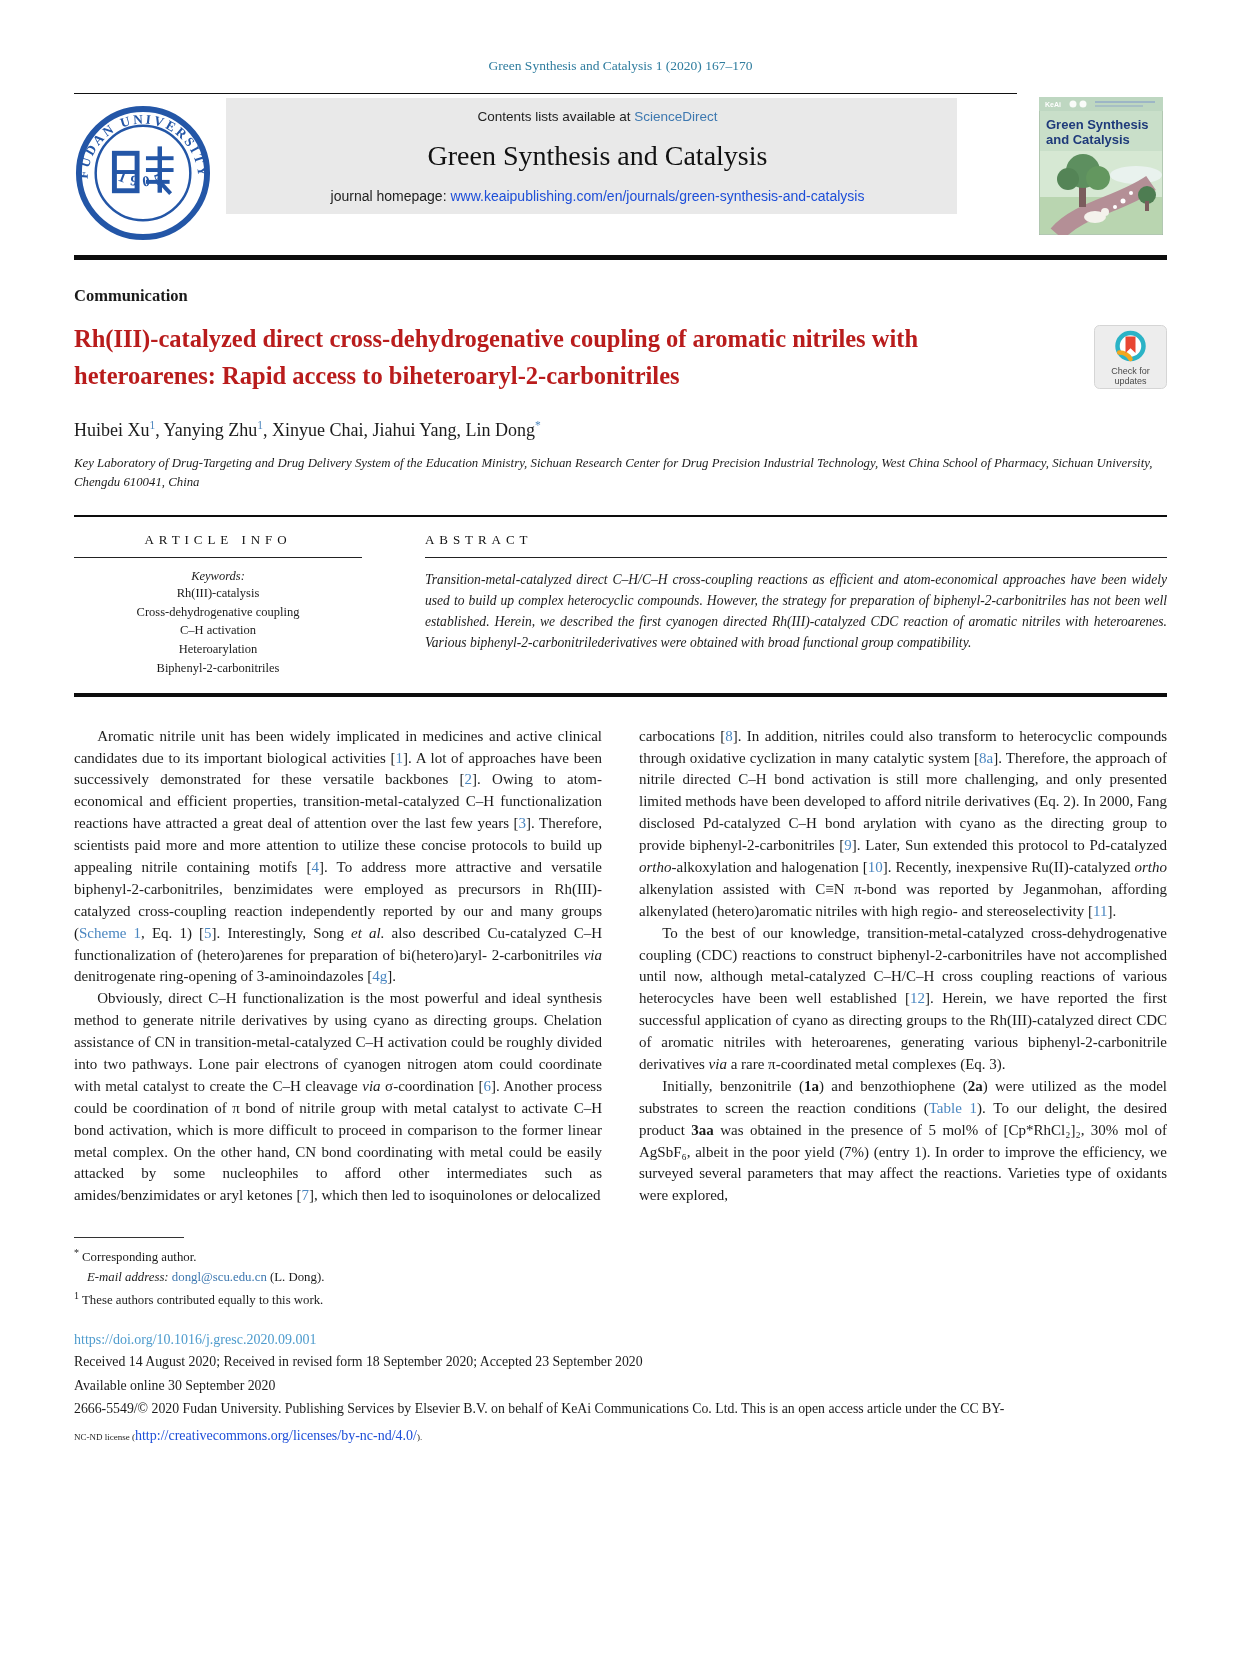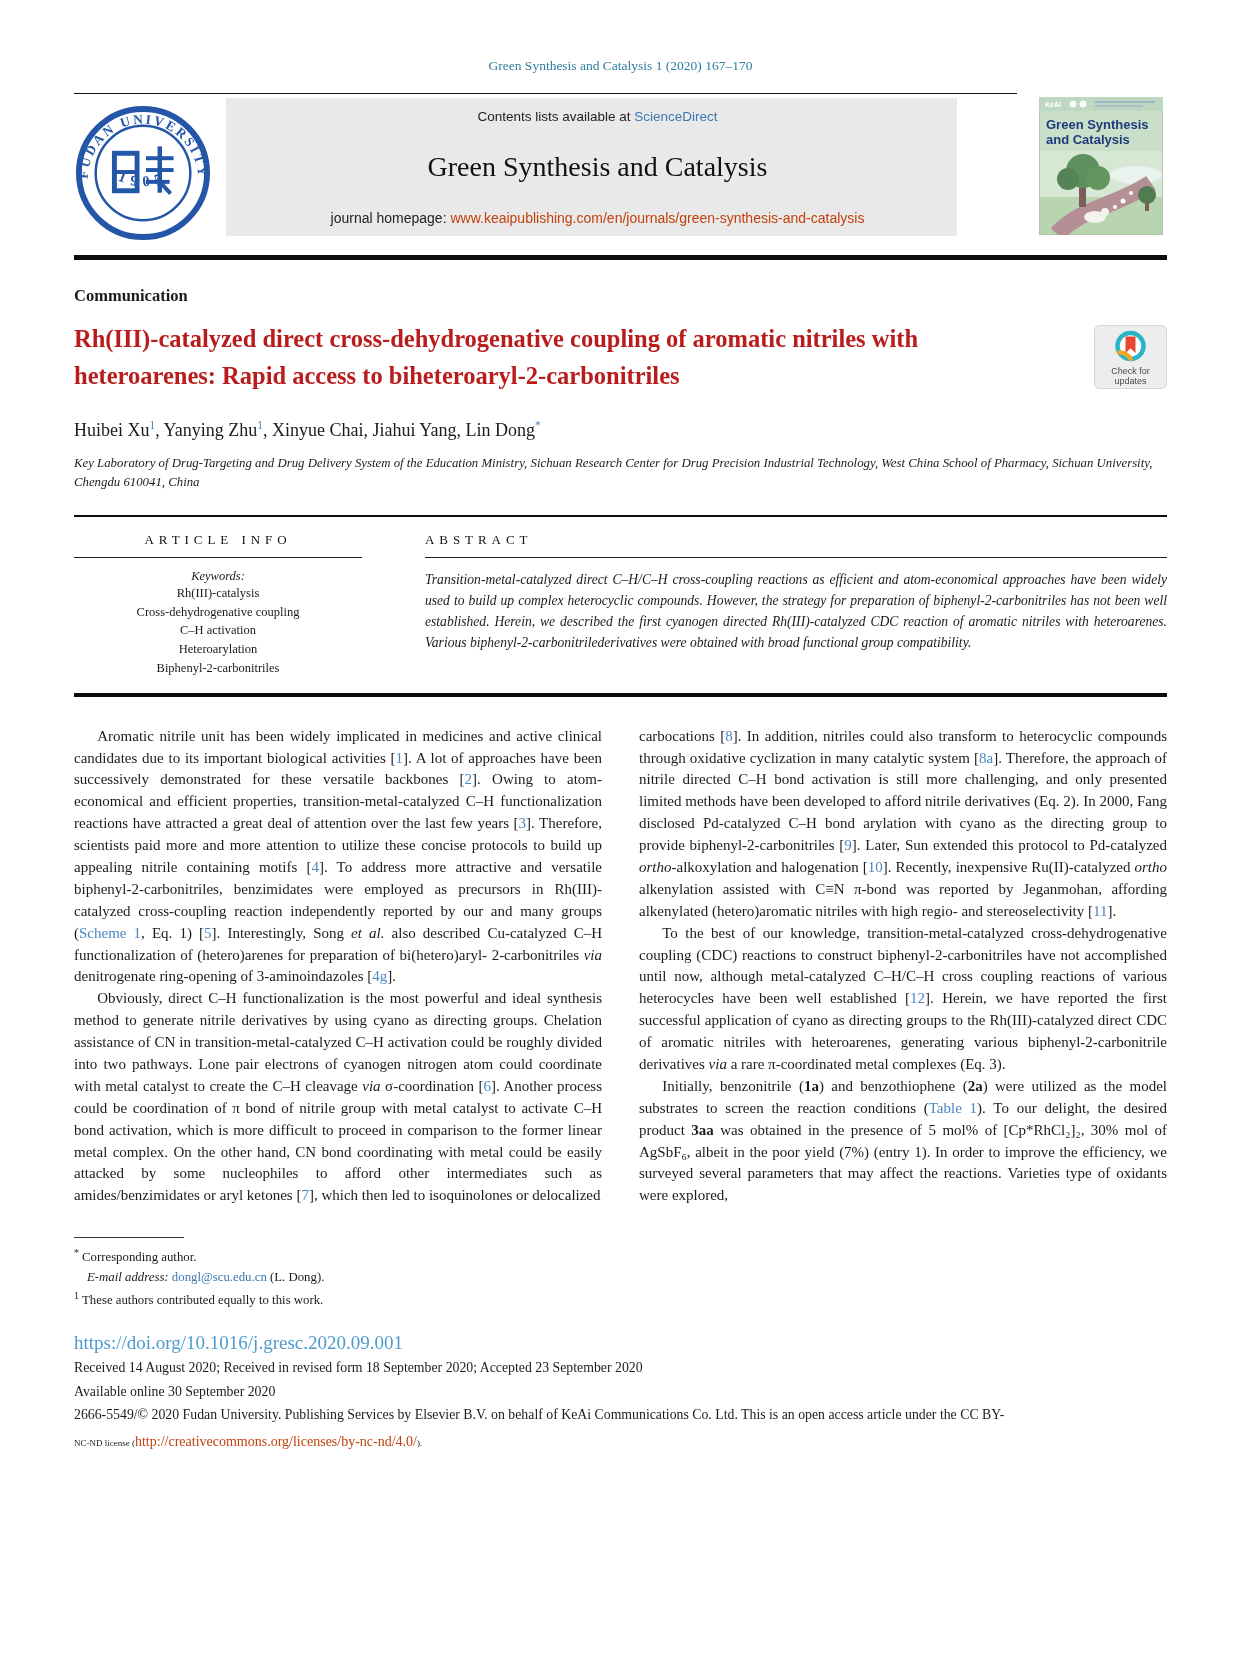--- a/index.html
+++ b/index.html
@@ -5,27 +5,27 @@
   * { margin:0; padding:0; box-sizing:border-box; }
   html,body { background:#ffffff; }
   body { width:1241px; font-family:"Liberation Serif", serif; color:#1b1b1b; }
   .page { width:1241px; min-height:1654px; padding:58px 74px 30px 74px; position:relative;border-radius:19px; }
 
   .citation { text-align:center; font-size:13.5px; color:#2e7c9e; margin-bottom:19px; }
 
   .rule-thin-top { border-top:1.5px solid #111; margin-right:150px; }
   .banner-row { display:flex; align-items:flex-start; margin-top:4px; }
   .logo-wrap { width:152px; padding-top:6px; flex:0 0 auto; }
-  .gray-box { flex:1 1 auto; background:#e9e9e9; height:138px; padding:11px 10px 10px 22px;
+  .gray-box { flex:1 1 auto; background:#e9e9e9; height:116px; padding:11px 10px 10px 22px;
               display:flex; flex-direction:column; justify-content:space-between; }
   .contents-line { text-align:center; font-family:"Liberation Sans", sans-serif; font-size:13.5px; color:#222; }
   .journal-title { text-align:center; font-size:28px; color:#111; font-weight:normal; }
   .homepage-line { text-align:center; font-family:"Liberation Sans", sans-serif; font-size:14px; color:#222; }
   a, .link { color:#3d78b0; text-decoration:none; cursor:pointer; }
-  .lightlink { color:#c2410c; }
+  .lightlink { color:#1d4ed8; }
   .cover-wrap { flex:0 0 auto; width:128px; margin-left:82px; margin-top:-1px; }
 
   .rule-thick { border-top:5px solid #0d0d0d; margin-top:9px; }
 
   .article-type { font-size:16.5px; margin-top:26px;font-weight:bold; }
   .title-row { display:flex; margin-top:15px; }
   .title { font-size:24.5px; line-height:1.5; font-weight:bold; color:#b91c1c; flex:1 1 auto; max-width:965px; }
   .badge-wrap { flex:0 0 auto; margin-left:55px; margin-top:4px; }
 
   .authors { font-size:18px; margin-top:24px; }
@@ -53,21 +53,21 @@
   .reflink { color:#4a86c0; }
 
   .footnote-block { margin-top:30px; width:520px; }
   .fn-rule { border-top:1px solid #333; width:110px; margin-bottom:7px; }
   .footnote-block div { font-size:12.8px; line-height:1.55; }
   .fn-mark { color:#1b1b1b; font-size:10px; vertical-align:super; margin-right:3px; }
   .fn-indent { padding-left:13px; }
   .em-label { font-style:italic; }
 
   .footer-block { margin-top:21px; }
-  .footer-block .doi { font-size:19px; color:#4d9bcd; }
+  .footer-block .doi { font-size:14px; color:#4d9bcd; }
   .footer-meta { font-size:13.8px; line-height:1.35; margin-top:5px; }
   .license-line { font-size:9px; margin-top:9px; color:#222; }
   .license-line .lightlink { font-size:14px; }
 </style>
 </head>
 <body>
 
 <div class="page">
 
   <div class="citation">Green Synthesis and Catalysis 1 (2020) 167–170</div>

